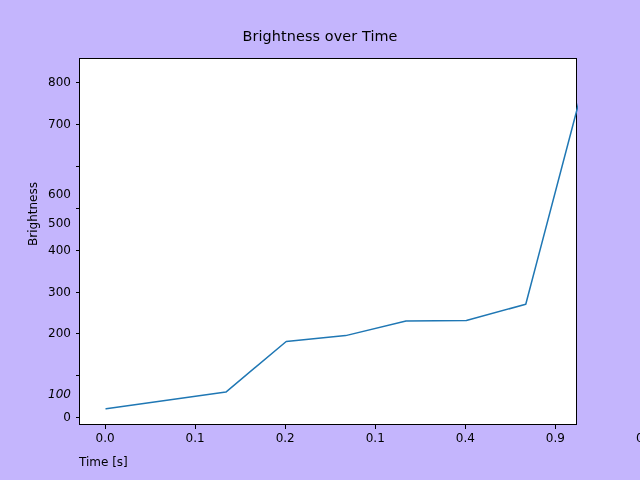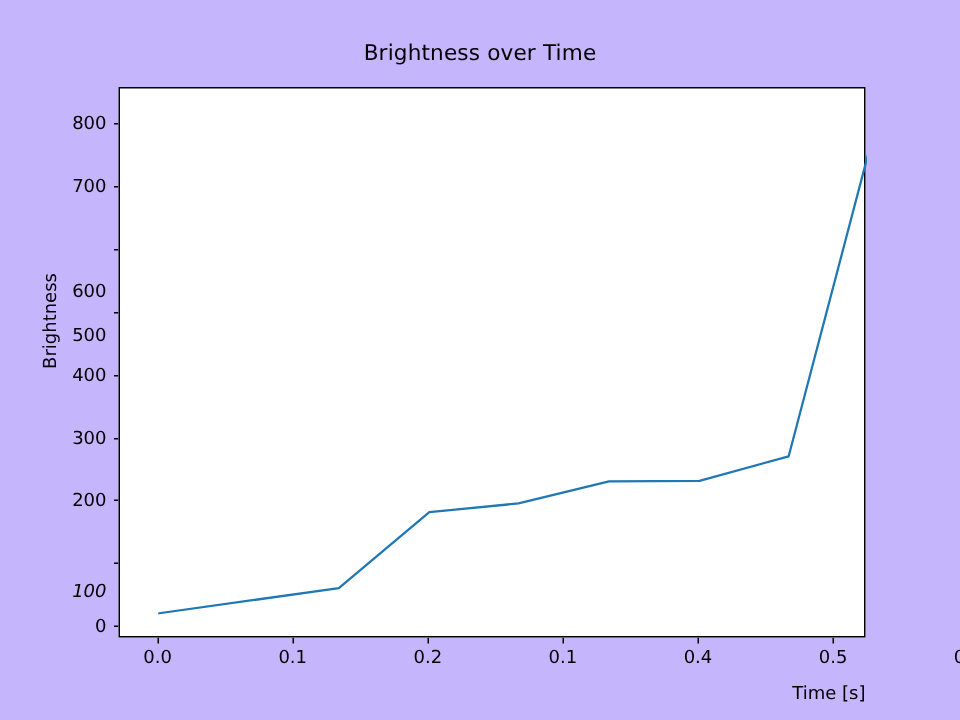--- a/index.html
+++ b/index.html
@@ -84,21 +84,21 @@
     top: 425px;
     width: 1.1px;
     height: 3.5px;
     background: #000000;
   }
   #xlabel {
     position: absolute;
     left: 79px;
     width: 498px;
     top: 455px;
-    text-align: right;
+    text-align: left;
     font-size: 12px;
     color: #000000;
   }
   #ylabel {
     position: absolute;
     left: -22px;
     top: 207px;
     width: 110px;
     text-align: center;
     font-size: 12px;
@@ -138,21 +138,21 @@
       <div class="ytick-mark" style="top: 124.119px;"></div>
       <div class="ytick-mark" style="top: 82.2714px;"></div>
     </div>
 
   <div id="xtick-labels">
       <div class="xtick-label" style="left: 105.116px; text-align: right;">0.0</div>
       <div class="xtick-label" style="left: 195.17px;">0.1</div>
       <div class="xtick-label" style="left: 285.224px;">0.2</div>
       <div class="xtick-label" style="left: 375.278px;">0.1</div>
       <div class="xtick-label" style="left: 465.333px;">0.4</div>
-      <div class="xtick-label" style="left: 555.387px;">0.5</div>
+      <div class="xtick-label" style="left: 555.387px;">0.9</div>
       <div class="xtick-label" style="left: 645.441px;">0.6</div>
     </div>
   <div id="xtick-marks">
       <div class="xtick-mark" style="left: 105.116px;"></div>
       <div class="xtick-mark" style="left: 195.17px;"></div>
       <div class="xtick-mark" style="left: 285.224px;"></div>
       <div class="xtick-mark" style="left: 375.278px;"></div>
       <div class="xtick-mark" style="left: 465.333px;"></div>
       <div class="xtick-mark" style="left: 555.387px;"></div>
     </div>

